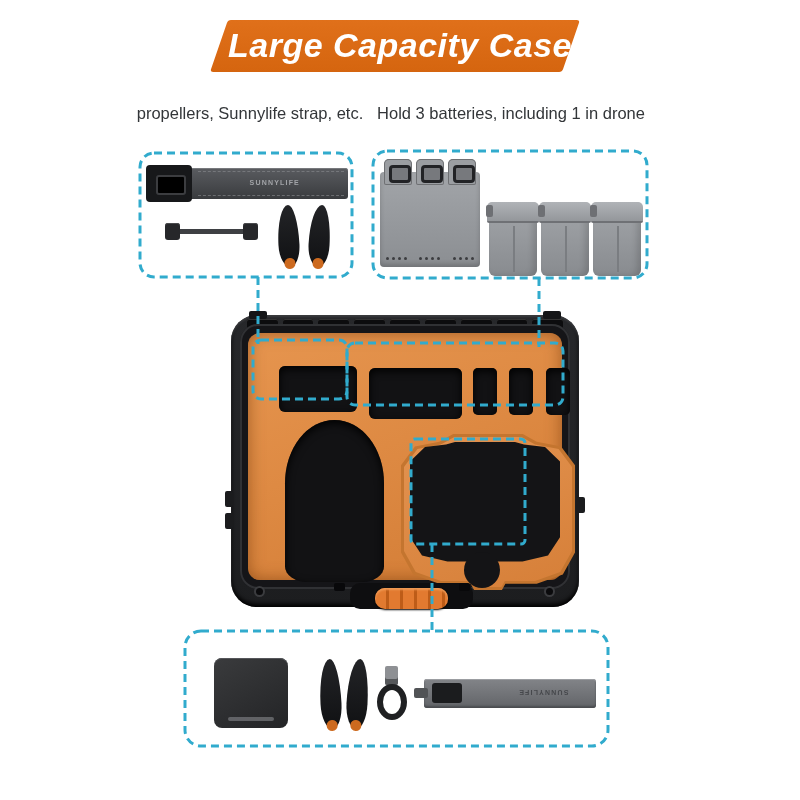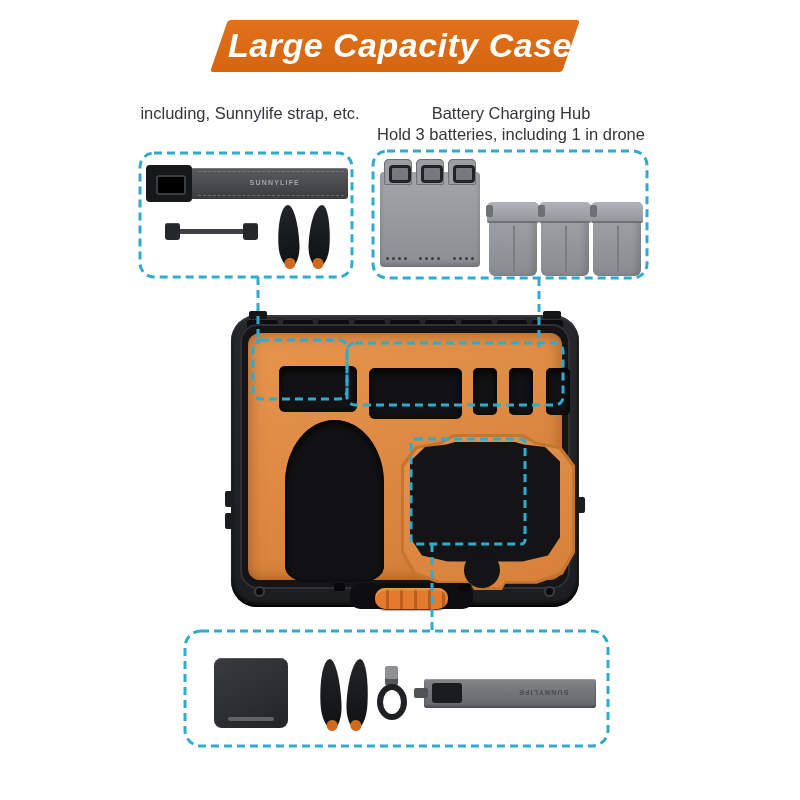--- a/index.html
+++ b/index.html
@@ -117,25 +117,24 @@
 </style>
 </head>
 <body>
 
 <div class="stage">
 
   <div class="banner-bg"></div>
   <div class="banner-text">Large Capacity Case</div>
 
   <div class="callout-label cl-left">
-    <div>including, Sunnylife strap, etc.</div>
+    <div>propellers, Sunnylife strap, etc.</div>
   </div>
 
   <div class="callout-label cl-right">
-    <div>Battery Charging Hub</div>
     <div>Hold 3 batteries, including 1 in drone</div>
   </div>
 
   <div>
     <div class="strap-bar tl-strap">
       <div class="buckle"></div>
       <div class="stitch"></div>
       <span class="strap-logo">SUNNYLIFE</span>
     </div>
     <div class="tl-cable">

